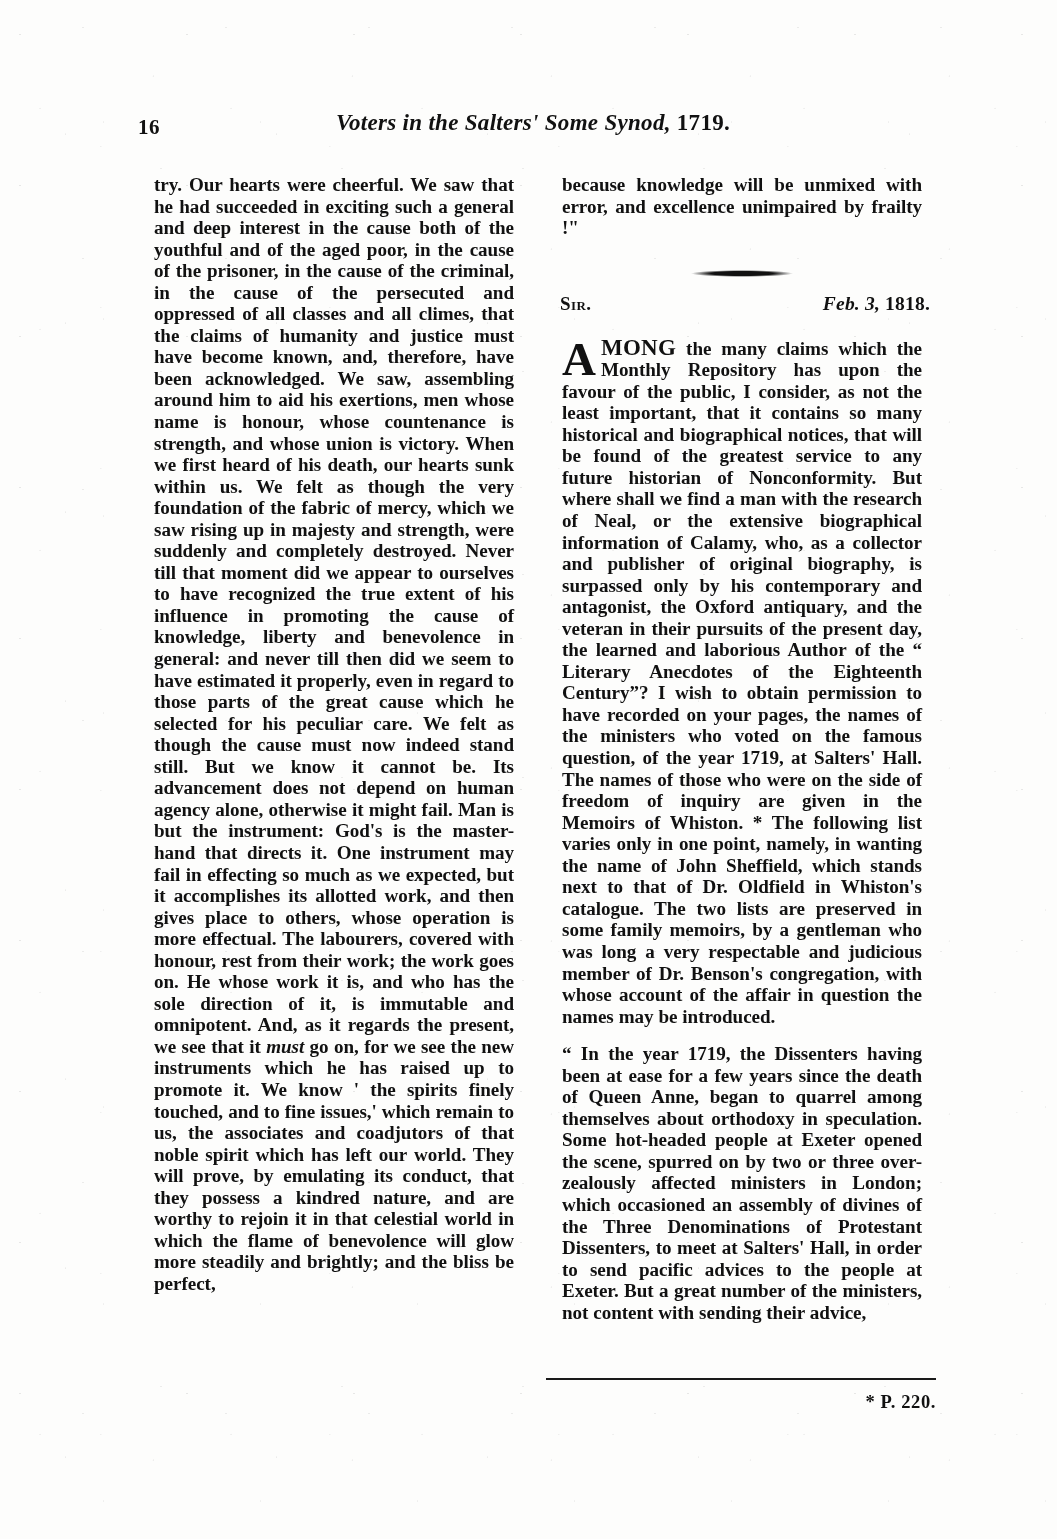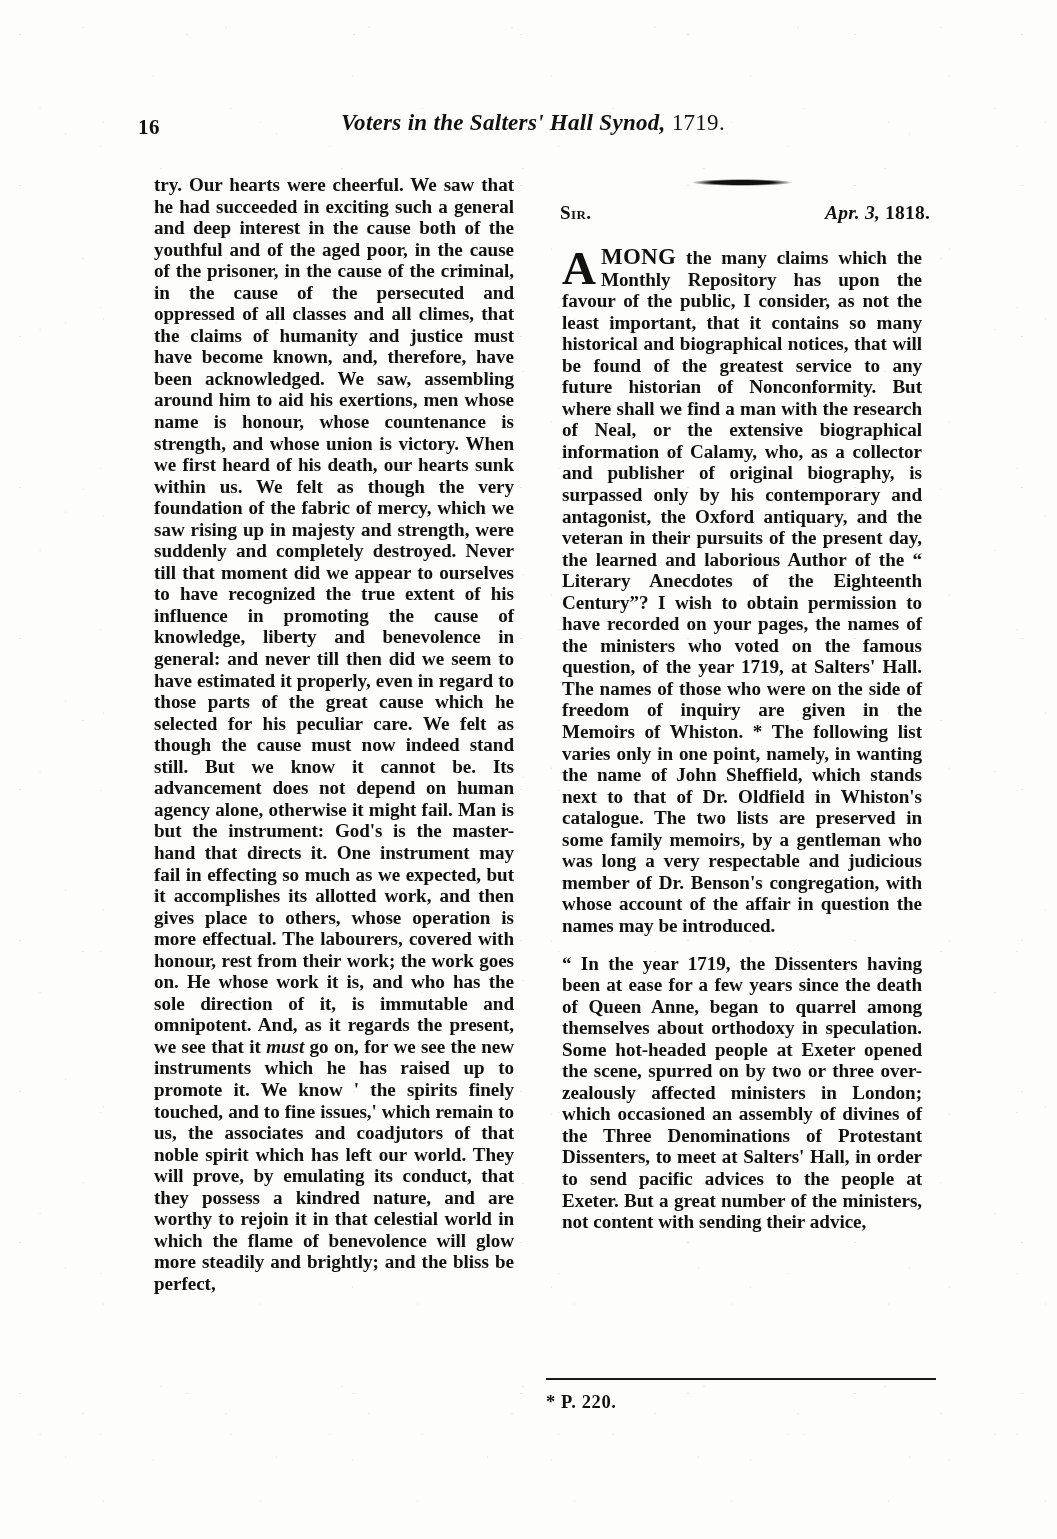--- a/index.html
+++ b/index.html
@@ -64,21 +64,21 @@
     top: 4px;
     text-align: center;
     font-style: italic;
     font-weight: 700;
     font-size: 23px;
     letter-spacing: .3px;
     white-space: nowrap;
   }
   .head-title .head-year {
     font-style: normal;
-    font-weight: 400;
+    font-weight: 700;
   }
 
   
   .columns {
     position: absolute;
     left: 138px;
     top: 158px;
     width: 800px;
   }
   .col {
@@ -175,57 +175,58 @@
     top: 1378px;
     width: 390px;
     height: 2px;
     background: #1a1a1a;
   }
   .footnote {
     position: absolute;
     left: 546px;
     top: 1392px;
     width: 390px;
-    text-align: left;
+    text-align: right;
     font-weight: 700;
     font-size: 18.5px;
     letter-spacing: .6px;
   }
 </style>
 </head>
 <body>
 
 <div class="page">
 
   <div class="paper-noise"></div>
 
   <div class="running-head">
     <div class="folio">16</div>
     <div class="head-title">
-      <span>Voters in the Salters' Hall Synod,</span>
+      <span>Voters in the Salters' Some Synod,</span>
       <span class="head-year">1719.</span>
     </div>
   </div>
 
   <div class="columns">
 
     <div class="col col-left">
       <p class="last-line-left"><span>try. Our hearts were cheerful. We saw that he had succeeded in exciting such a general and deep interest in the cause both of the youthful and of the aged poor, in the cause of the prisoner, in the cause of the criminal, in the cause of the persecuted and oppressed of all classes and all climes, that the claims of humanity and justice must have become known, and, therefore, have been acknowledged. We saw, assembling around him to aid his exertions, men whose name is honour, whose countenance is strength, and whose union is victory. When we first heard of his death, our hearts sunk within us. We felt as though the very foundation of the fabric of mercy, which we saw rising up in majesty and strength, were suddenly and completely destroyed. Never till that moment did we appear to ourselves to have recognized the true extent of his influence in promoting the cause of knowledge, liberty and benevolence in general: and never till then did we seem to have estimated it properly, even in regard to those parts of the great cause which he selected for his peculiar care. We felt as though the cause must now indeed stand still. But we know it cannot be. Its advancement does not depend on human agency alone, otherwise it might fail. Man is but the instrument: God's is the master-hand that directs it. One instrument may fail in effecting so much as we expected, but it accomplishes its allotted work, and then gives place to others, whose operation is more effectual. The labourers, covered with honour, rest from their work; the work goes on. He whose work it is, and who has the sole direction of it, is immutable and omnipotent. And, as it regards the present, we see that it </span><span class="it">must</span><span> go on, for we see the new instruments which he has raised up to promote it. We know ' the spirits finely touched, and to fine issues,' which remain to us, the associates and coadjutors of that noble spirit which has left our world. They will prove, by emulating its conduct, that they possess a kindred nature, and are worthy to rejoin it in that celestial world in which the flame of benevolence will glow more steadily and brightly; and the bliss be perfect,</span></p>
     </div>
 
     <div class="col col-right">
 
+      <p class="last-line-left"><span>because knowledge will be unmixed with error, and excellence unimpaired by frailty !"</span></p>
 
       <div class="ornament">
         <span></span>
       </div>
 
       <div class="salutation">
         <span class="sir">Sir.</span>
-        <span class="dateline"><span>Apr. 3,</span><span class="date-year"> 1818.</span></span>
+        <span class="dateline"><span>Feb. 3,</span><span class="date-year"> 1818.</span></span>
       </div>
 
       <p class="dropcap-para last-line-left"><span class="dropcap">A</span><span class="smallcaps-run">MONG</span><span> the many claims which the Monthly Repository has upon the favour of the public, I consider, as not the least important, that it contains so many historical and biographical notices, that will be found of the greatest service to any future historian of Nonconformity. But where shall we find a man with the research of Neal, or the extensive biographical information of Calamy, who, as a collector and publisher of original biography, is surpassed only by his contemporary and antagonist, the Oxford antiquary, and the veteran in their pursuits of the present day, the learned and laborious Author of the “ Literary Anecdotes of the Eighteenth Century”? I wish to obtain permission to have recorded on your pages, the names of the ministers who voted on the famous question, of the year 1719, at Salters' Hall. The names of those who were on the side of freedom of inquiry are given in the Memoirs of Whiston. * The following list varies only in one point, namely, in wanting the name of John Sheffield, which stands next to that of Dr. Oldfield in Whiston's catalogue. The two lists are preserved in some family memoirs, by a gentleman who was long a very respectable and judicious member of Dr. Benson's congregation, with whose account of the affair in question the names may be introduced.</span></p>
 
       <p class="last-line-left"><span>“ In the year 1719, the Dissenters having been at ease for a few years since the death of Queen Anne, began to quarrel among themselves about orthodoxy in speculation. Some hot-headed people at Exeter opened the scene, spurred on by two or three over-zealously affected ministers in London; which occasioned an assembly of divines of the Three Denominations of Protestant Dissenters, to meet at Salters' Hall, in order to send pacific advices to the people at Exeter. But a great number of the ministers, not content with sending their advice,</span></p>
 
     </div>
   </div>
 
   <div class="footnote-rule"></div>

